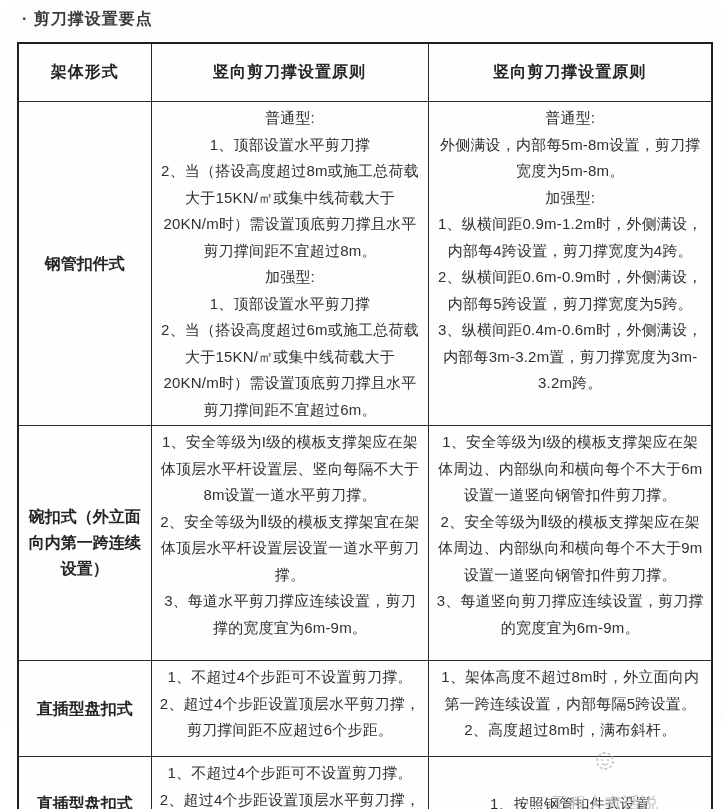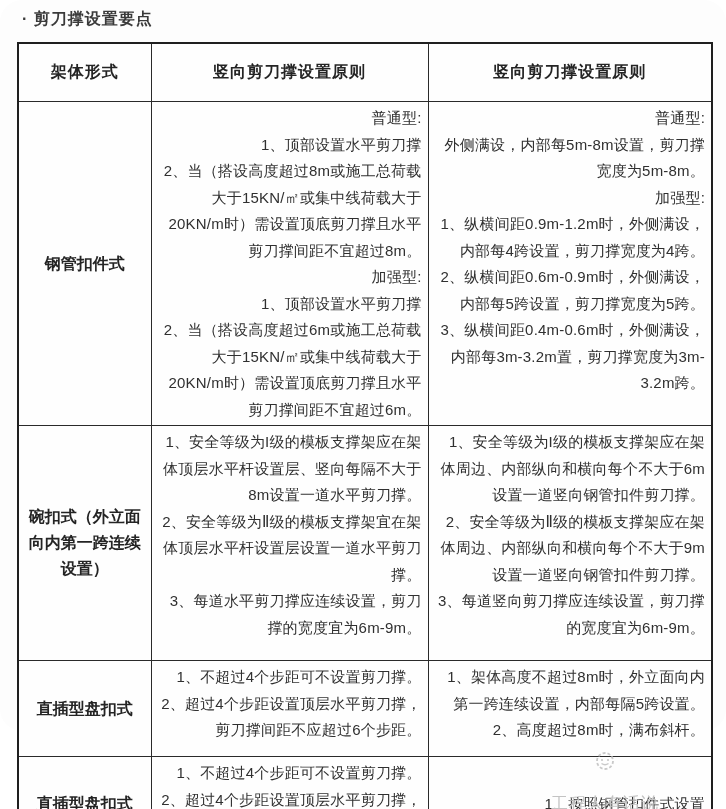--- a/index.html
+++ b/index.html
@@ -67,21 +67,21 @@
     text-align: center;
     vertical-align: middle;
     color: #242424;
     padding: 12px 5px;
     line-height: 26px;
   }
   td.body-cell {
     font-size: 15px;
     line-height: 26.5px;
     vertical-align: top;
-    text-align: right;
+    text-align: center;
     color: #303030;
     padding: 3px 6px 2px 7px;
     white-space: pre-line;
     letter-spacing: 0.2px;
   }
   td.body-cell.vmid {
     vertical-align: middle;
   }
   .watermark {
     position: absolute;

